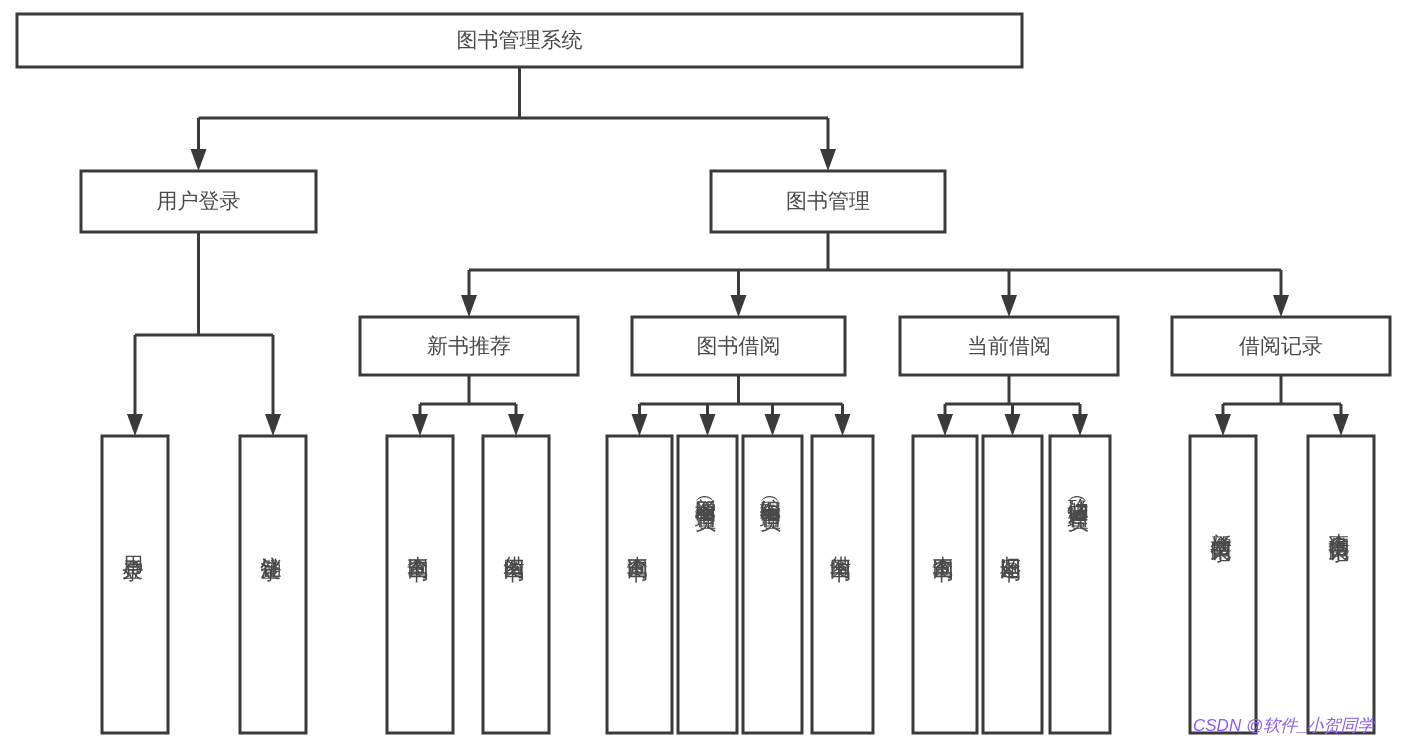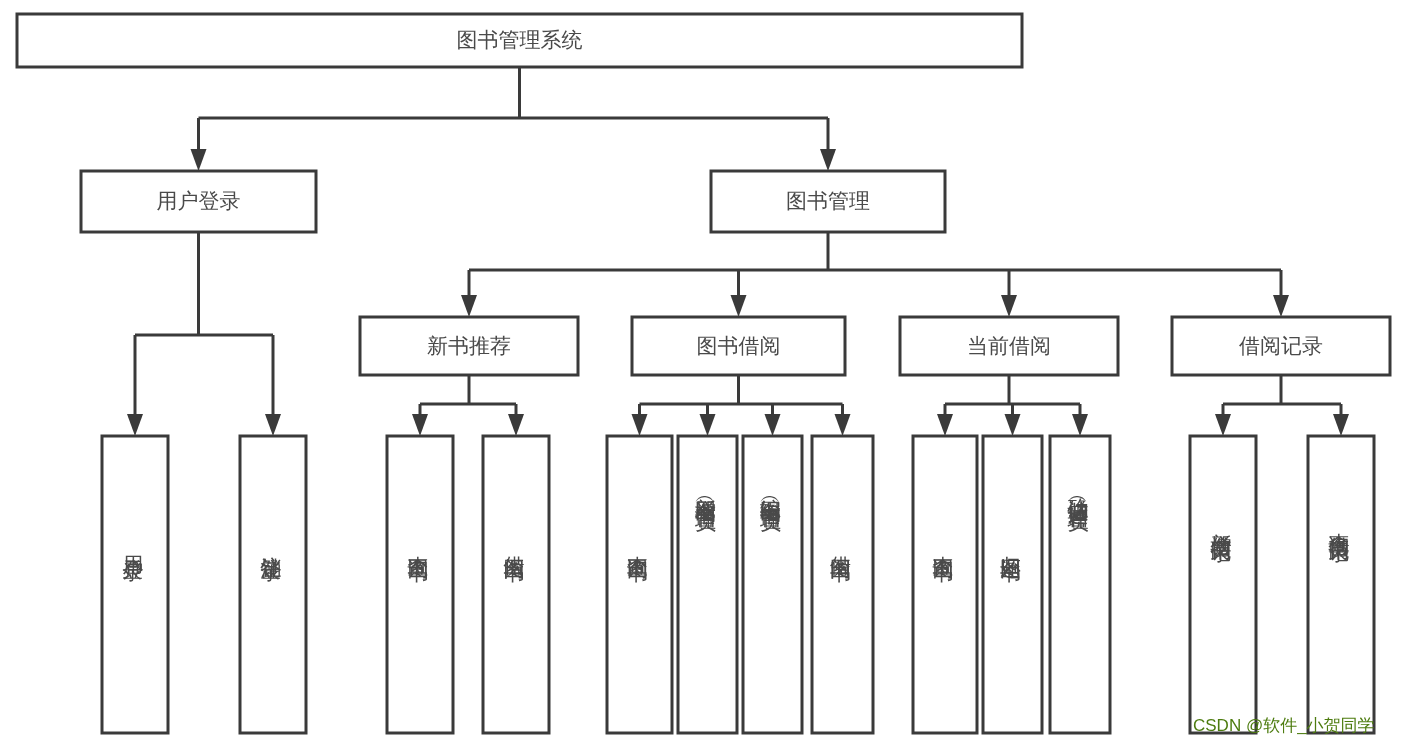--- a/index.html
+++ b/index.html
@@ -171,15 +171,15 @@
       <div class="node-label-v" style="left: 695.5px; top: 481px; height: 207px;">新增图书（管理员）</div>
       <div class="node-label-v" style="left: 760.5px; top: 481px; height: 207px;">编辑图书（管理员）</div>
       <div class="node-label-v" style="left: 830.5px; top: 538.5px; height: 92px;">借阅图书</div>
       <div class="node-label-v" style="left: 933px; top: 538.5px; height: 92px;">查询图书</div>
       <div class="node-label-v" style="left: 1000.5px; top: 538.5px; height: 92px;">归还图书</div>
       <div class="node-label-v" style="left: 1068px; top: 481px; height: 207px;">确认归还（管理员）</div>
       <div class="node-label-v" style="left: 1211px; top: 515.5px; height: 138px;">新增借阅记录</div>
       <div class="node-label-v" style="left: 1329px; top: 515.5px; height: 138px;">查询借阅记录</div>
     </div>
 
-  <div class="watermark" style="left: 1193px; top: 714px; color: #4d7c0f;">CSDN @软件_小贺同学</div>
+  <div class="watermark" style="left: 1193px; top: 714px; color: #8b5cf6; font-style: italic;">CSDN @软件_小贺同学</div>
 
 </div>
 
 </body></html>

